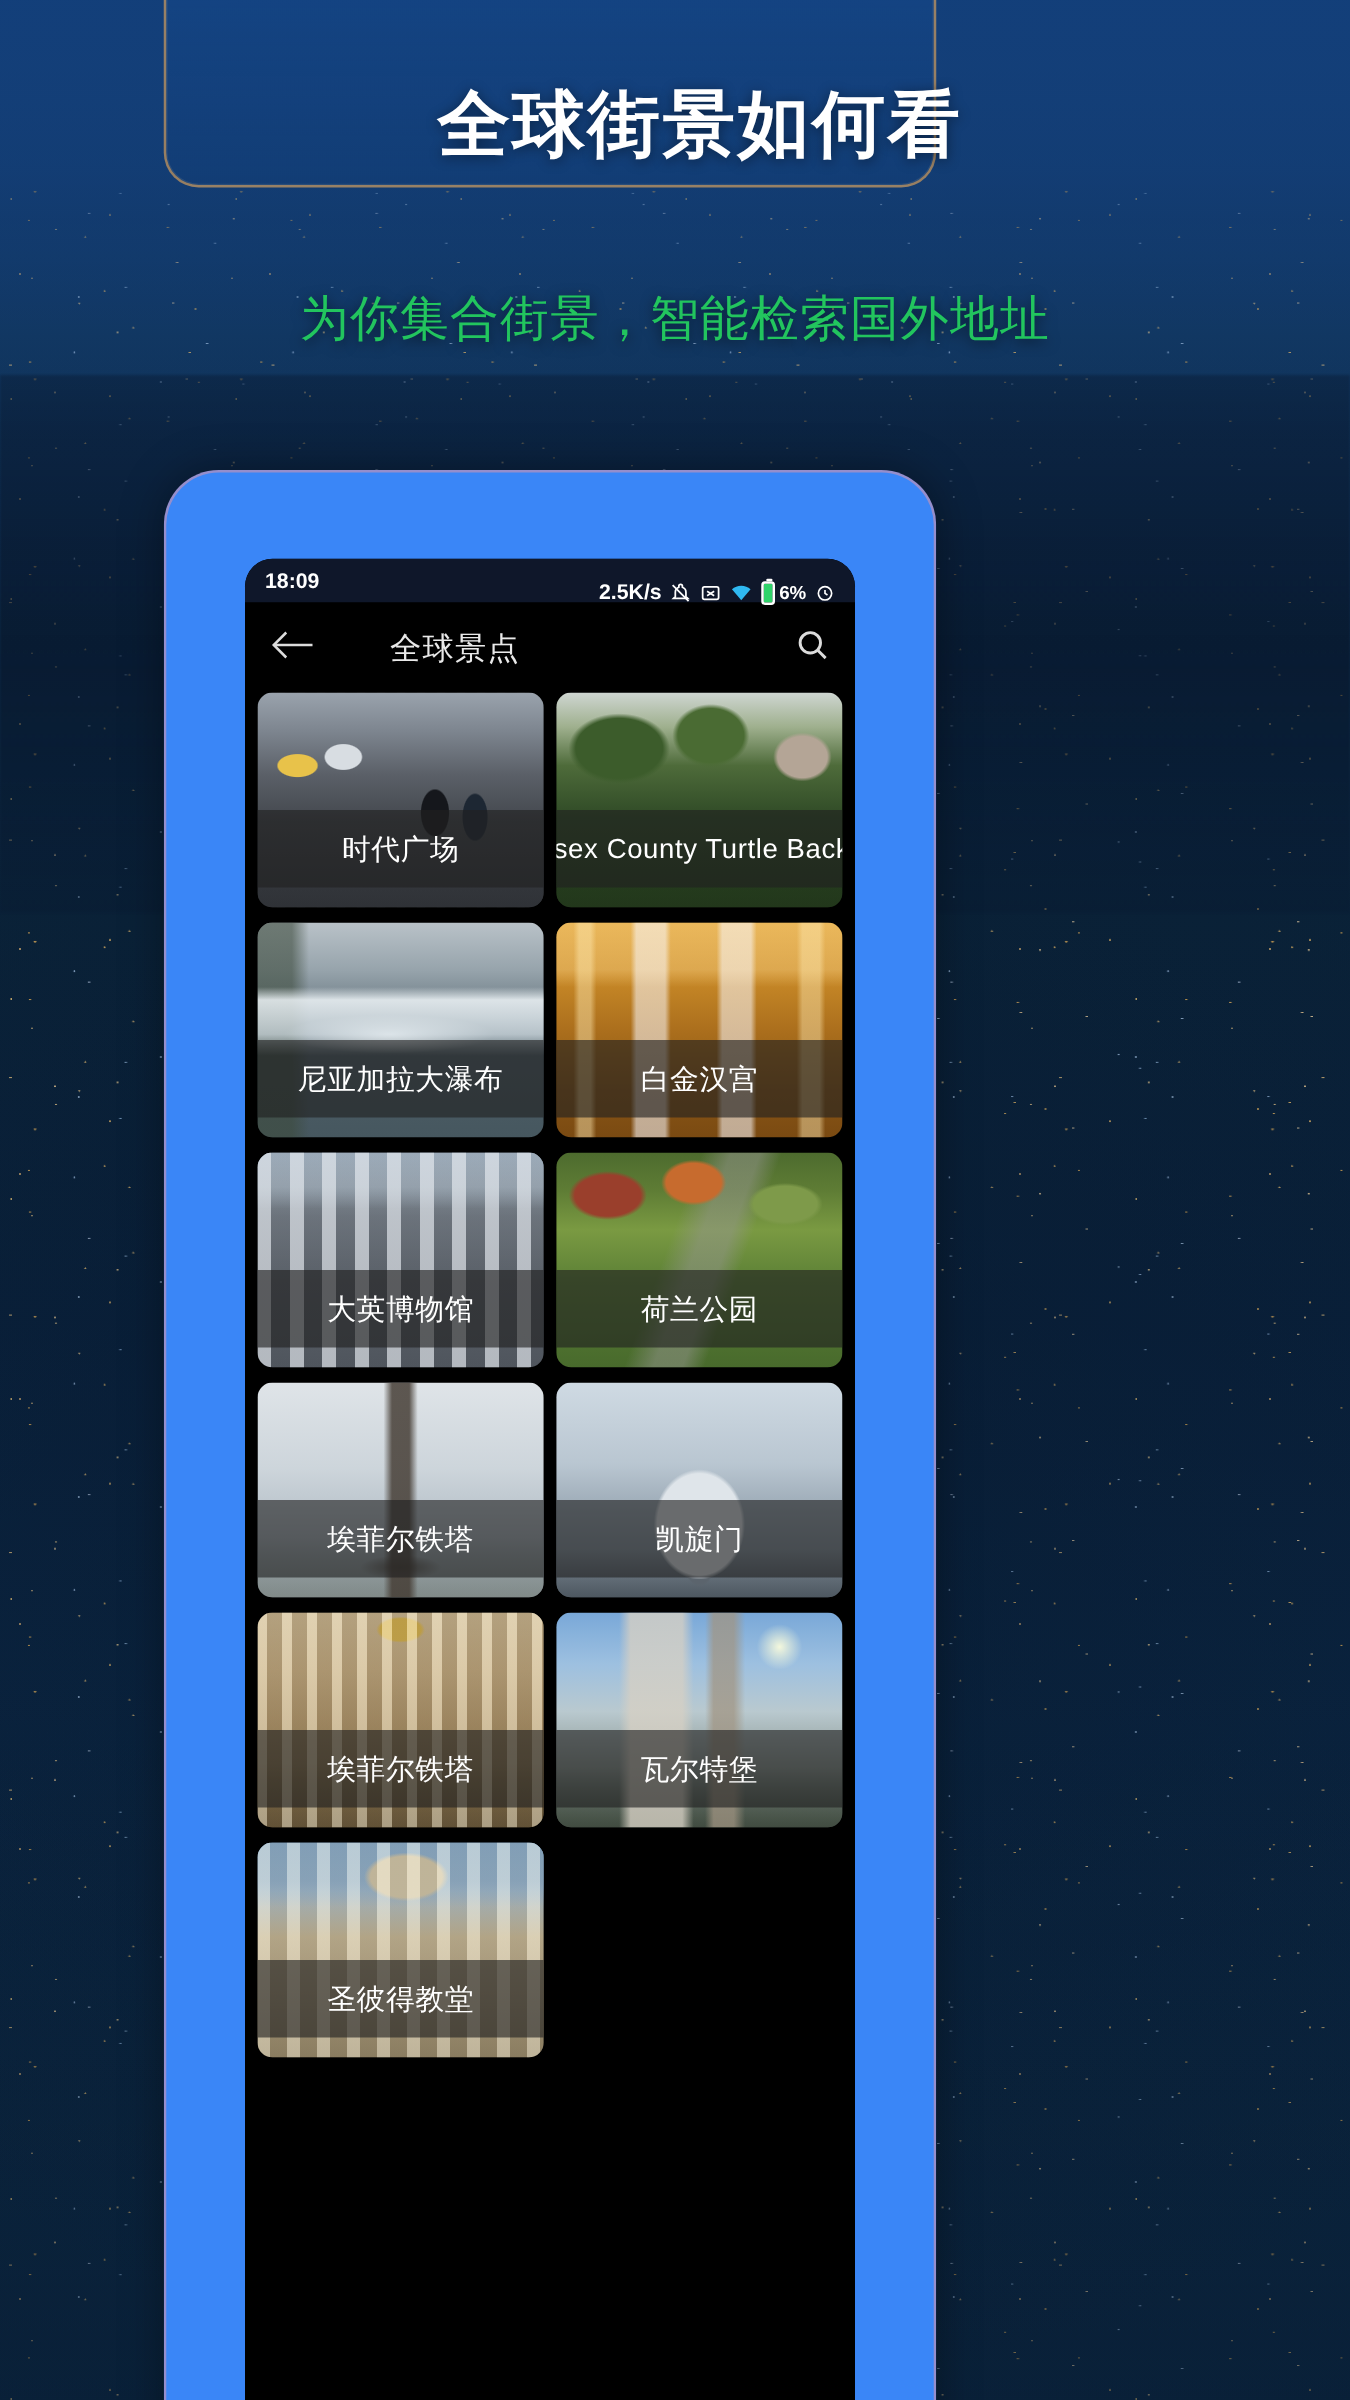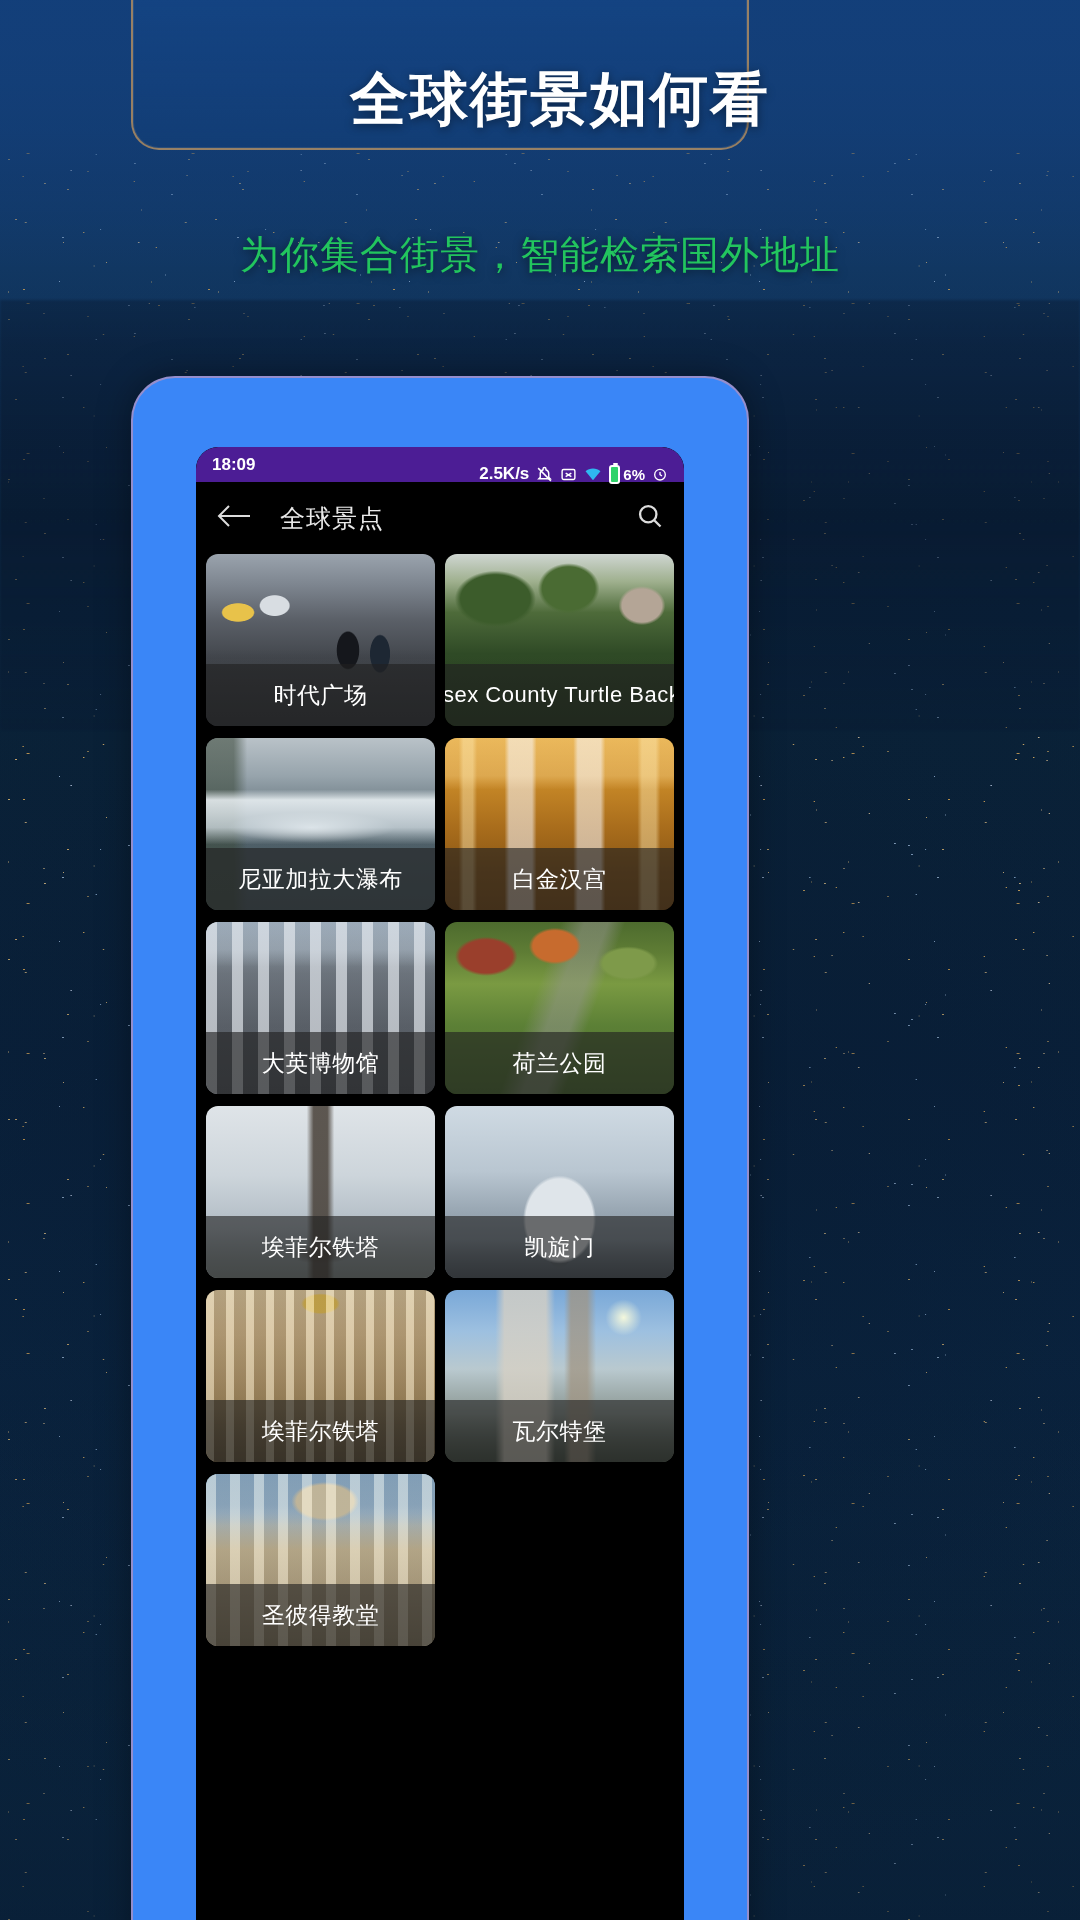--- a/index.html
+++ b/index.html
@@ -120,56 +120,56 @@
   }
   #screen{
     position:absolute; left:63px; top:69px; right:63px; bottom:0;
     background:#000;
     border-radius:22px 22px 0 0;
     overflow:hidden;
   }
 
   
   #statusbar{
-    height:35px; background:#4c1d95; color:#fff;
+    height:35px; background:#0f172a; color:#fff;
     display:flex; align-items:center; justify-content:space-between;
     padding:0 16px; font-size:17px; font-weight:bold;
     border-radius:22px 22px 0 0;
   }
   #statusbar .sb-right{ display:flex; align-items:center; gap:7px;margin-top:19px; }
   .sb-icon{ display:inline-flex; align-items:center; }
   .batt{
     display:inline-flex; align-items:center; gap:3px; font-size:15px; font-weight:bold;
   }
   .batt-body{
     width:11px; height:19px; border:2px solid #fff; border-radius:3px;
     position:relative; background:linear-gradient(180deg,#2fd36a,#2fd36a);
   }
   .batt-body::before{content:"";position:absolute;top:-4px;left:2px;width:5px;height:2px;background:#fff;border-radius:1px;}
 
   
   #appbar{
     height:72px; background:#000; display:flex; align-items:center;
     padding:0 20px; color:#e9e9e9;
   }
-  #appbar .title{ font-size:25px; margin-left:28px; letter-spacing:1px;
+  #appbar .title{ font-size:25px; margin-left:60px; letter-spacing:1px;
     font-family:"DejaVu Sans","Liberation Sans",sans-serif; }
   #appbar .spacer{ flex:1; }
 
   
   #grid{
     padding:0 10px; display:grid; grid-template-columns:1fr 1fr;
     gap:12px 10px; background:#000;
   }
   .card{
     position:relative; height:172px; border-radius:12px; overflow:hidden;
   }
   .card .photo{ position:absolute; inset:0; }
   .card .cap{
-    position:absolute; left:0; right:0; bottom:0; height:62px;
+    position:absolute; left:0; right:0; bottom:16px; height:62px;
     background:rgba(32,32,32,.62);
     display:flex; align-items:center; justify-content:center;
     color:#fff; font-size:23px; letter-spacing:.5px;
     white-space:nowrap; overflow:hidden;
     font-family:"DejaVu Sans","Liberation Sans",sans-serif;
   }
   .card .cap.latin{ font-family:"Liberation Sans",sans-serif; font-size:22px; }
 
   
   .p-times{

